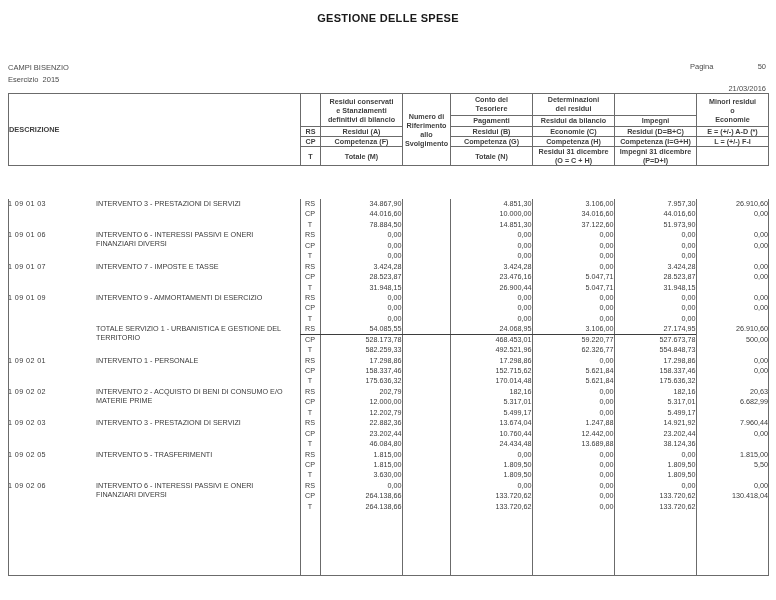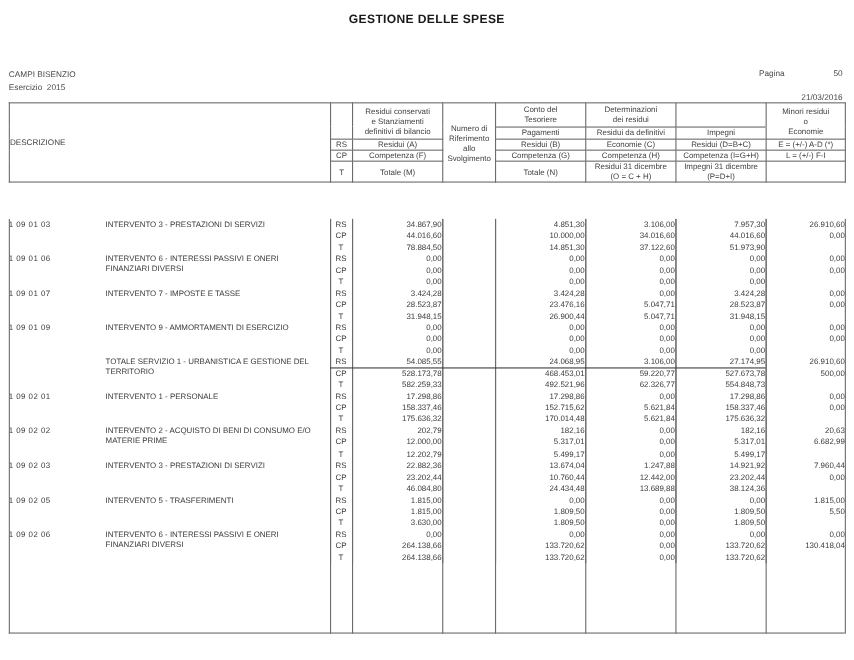--- a/index.html
+++ b/index.html
@@ -39,21 +39,21 @@
     top: 93px;
     left: 8px;
     width: 760px;
     border-collapse: collapse;
     font-size: 7.2px;
     table-layout: fixed;
   }
   table.grid td, table.grid th {
     border: 0.7px solid #6b6b6b;
     padding: 0;
-    font-weight: normal;
+    font-weight: bold;
     vertical-align: middle;
     line-height: 1.25;
     color: #3f3f3f;
   }
   .hdr-c { text-align: center; padding: 2px 1px; }
   .hdr-tall { height: 33px; }
   .descr-head {
     vertical-align: middle;
     font-size: 7.4px;
   }
@@ -180,21 +180,21 @@
         </td>
       <td class="hdr-c" style="border-bottom:none"></td>
       <td class="hdr-c" rowspan="2">
           <div style="white-space:pre-line">Minori residui
 o
 Economie</div>
         </td>
     </tr>
     <tr>
       <td class="hdr-c">Pagamenti</td>
-      <td class="hdr-c">Residui da definitivi</td>
+      <td class="hdr-c">Residui da bilancio</td>
       <td class="hdr-c">Impegni</td>
     </tr>
     <tr>
       <td class="rs-lbl">RS</td>
       <td class="hdr-c">Residui (A)</td>
       <td class="hdr-c">Residui (B)</td>
       <td class="hdr-c">Economie (C)</td>
       <td class="hdr-c">Residui (D=B+C)</td>
       <td class="hdr-c">E = (+/-) A-D (*)</td>
     </tr>

